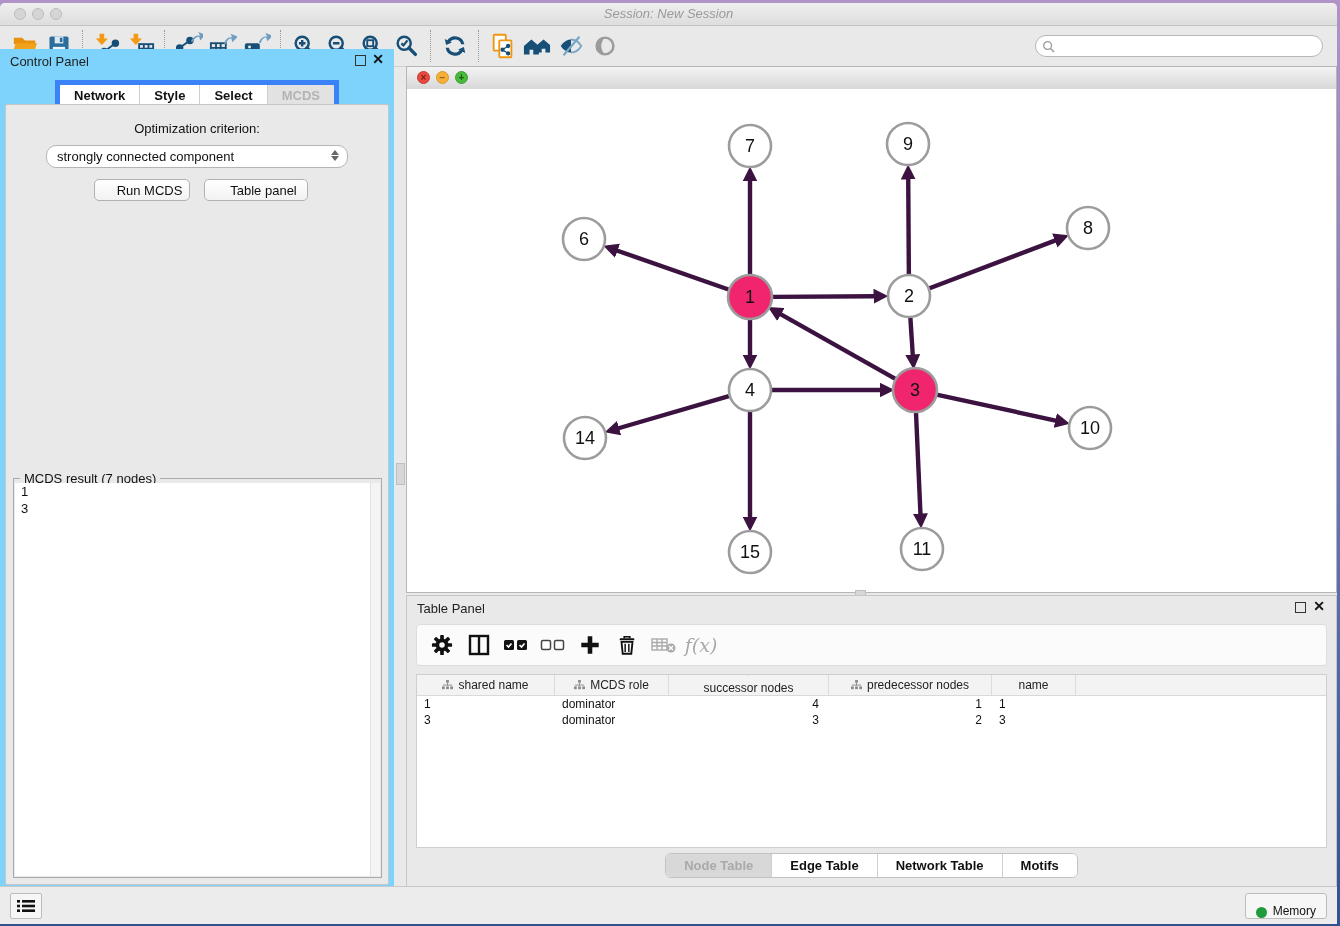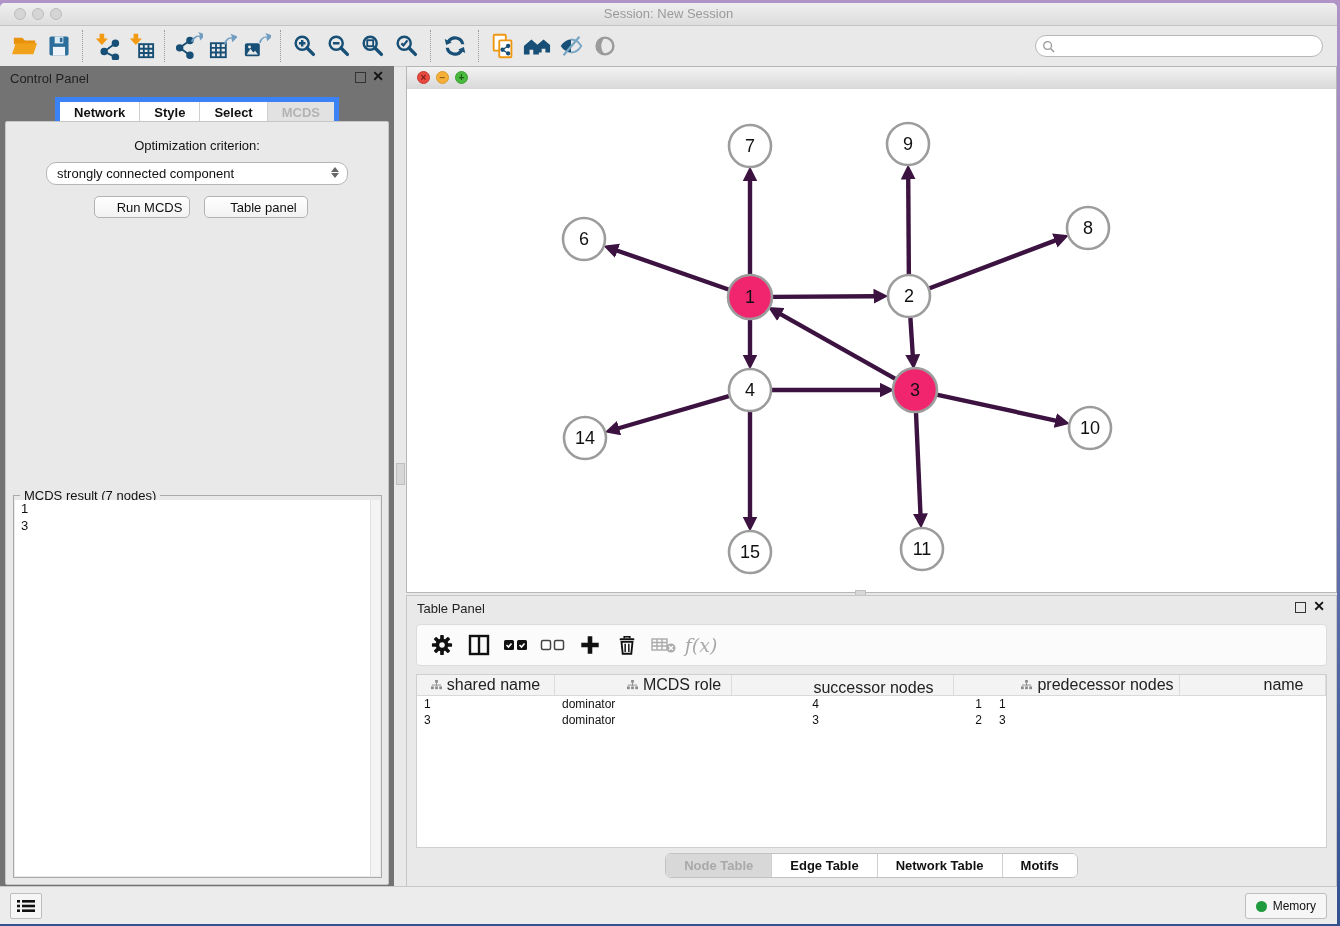--- a/index.html
+++ b/index.html
@@ -6,33 +6,33 @@
     font-family:"Liberation Sans",sans-serif;
     background:linear-gradient(180deg,#b093c7 0%,#8f84bd 30%,#45629f 80%,#33518f 100%);}
   .window{position:absolute;left:0;top:3px;width:1337px;height:921px;background:#e9e9e9;
     border-radius:5px 5px 0 0;overflow:hidden;}
   
   .titlebar{position:absolute;left:0;top:0;right:0;height:22px;
     background:linear-gradient(#efefef,#dddddd);border-bottom:1px solid #c3c3c3;}
   .tl-dot{position:absolute;top:5px;width:12px;height:12px;border-radius:50%;
     background:#d5d5d5;border:1px solid #bcbcbc;box-sizing:border-box;}
   .win-title{position:absolute;top:3px;left:0;right:0;text-align:center;
-    font-size:13px;color:#9a9a9a;}
+    font-size:13px;color:#9a9a9a;font-style:italic;}
   
   .toolbar{position:absolute;left:0;top:23px;right:0;height:40px;background:#e9e9e9;
     border-bottom:1px solid #cfcfcf;display:flex;align-items:center;}
   .tb-icon{width:34px;height:32px;display:flex;align-items:center;justify-content:center;flex:0 0 auto;}
   .tb-sep{width:1px;height:32px;border-left:1px dotted #9b9b9b;margin:0 6px;flex:0 0 auto;}
   .tb-spacer{flex:1 1 auto;}
   .searchbox{position:relative;width:288px;height:22px;margin-right:14px;flex:0 0 auto;}
   .searchbox input{width:100%;height:100%;box-sizing:border-box;border:1px solid #b7b7b7;
     border-radius:12px;padding:0 8px 0 24px;font-size:12px;background:#fff;outline:none;}
   .search-glyph{position:absolute;left:7px;top:4px;}
   
-  .cpanel{position:absolute;left:0;top:63px;width:394px;bottom:37px;background:#737373;}
+  .cpanel{position:absolute;left:0;top:46px;width:394px;bottom:37px;background:#7dd3fc;}
   .panel-head{position:absolute;left:0;top:0;right:0;height:24px;}
   .panel-title{position:absolute;left:10px;top:5px;font-size:13px;color:#222;}
   .float-btn{position:absolute;top:6px;width:9px;height:9px;border:1.5px solid #333;display:inline-block;}
   .close-btn{position:absolute;top:2px;font-size:14px;font-weight:bold;color:#111;line-height:16px;}
   .tabstrip{position:absolute;top:31px;left:50%;transform:translateX(-50%);display:flex;
     border:5px solid #3b82f6;border-radius:0;overflow:hidden;background:#fff;height:22px;}
   .tab{padding:3px 14px;font-size:13px;font-weight:600;color:#111;background:#fff;
     border-right:1px solid #cfcfcf;white-space:nowrap;}
   .tab:last-child{border-right:none;}
   .tab.sel{background:#e2e2e2;color:#b3b3b3;}
@@ -71,37 +71,37 @@
   .net-canvas{position:absolute;left:0;top:22px;right:0;bottom:0;background:#fff;}
   
   .tpanel{position:absolute;left:406px;top:592px;width:931px;bottom:37px;background:#e9e9e9;
     border:1px solid #c6c6c6;box-sizing:border-box;}
   .tp-toolbar{position:absolute;left:9px;right:9px;top:28px;height:42px;background:#fbfbfb;
     border:1px solid #dcdcdc;border-radius:4px;display:flex;align-items:center;padding-left:12px;box-sizing:border-box;}
   .tp-icon{width:26px;height:26px;display:flex;align-items:center;justify-content:center;margin-right:11px;}
   .fx{font-family:"DejaVu Serif",serif;font-style:italic;font-size:19px;color:#a8a8a8;}
   .ttable{position:absolute;left:9px;right:9px;top:78px;bottom:38px;background:#fff;
     border:1px solid #cfcfcf;overflow:hidden;}
-  .thead{display:flex;height:20px;border-bottom:1px solid #d9d9d9;background:#f3f3f3;font-size:16px;color:#222;justify-content:space-between;}
+  .thead{display:flex;height:20px;border-bottom:1px solid #d9d9d9;background:#f3f3f3;font-size:12px;color:#222;}
   .th{display:flex;align-items:center;justify-content:center;gap:5px;border-right:1px solid #dcdcdc;
     box-sizing:border-box;height:20px;}
   .trow{display:flex;height:16px;font-size:12px;color:#111;}
   .td{box-sizing:border-box;padding:1px 10px 0 7px;overflow:hidden;white-space:nowrap;}
   .bottom-tabs{position:absolute;left:0;right:0;bottom:8px;display:flex;justify-content:center;}
   .btabs{display:flex;border:1px solid #c2c2c2;border-radius:6px;overflow:hidden;background:#fff;}
   .btab{padding:4px 18px;font-size:13px;font-weight:600;color:#111;border-right:1px solid #cfcfcf;background:#fff;}
   .btab:last-child{border-right:none;}
   .btab.sel{background:#d8d8d8;color:#a9a9a9;}
   
   .statusbar{position:absolute;left:0;right:0;bottom:0;height:37px;background:#ececec;
     border-top:1px solid #c8c8c8;}
   .sb-left-btn{position:absolute;left:10px;top:6px;width:30px;height:24px;background:#f6f6f6;
     border:1px solid #bdbdbd;border-radius:2px;display:flex;align-items:center;justify-content:center;}
   .memory-btn{position:absolute;right:10px;top:6px;height:24px;padding:0 10px;background:#f6f6f6;
-    border:1px solid #bdbdbd;border-radius:3px;display:flex;align-items:center;gap:6px;font-size:12px;color:#111;}
+    border:1px solid #bdbdbd;border-radius:3px;display:flex;align-items:flex-end;gap:6px;font-size:12px;color:#111;}
   .mem-dot{width:11px;height:11px;border-radius:50%;background:#1f9a3c;}
 </style>
 </head>
 <body>
 
 <div class="window">
 
   <div class="titlebar">
     <span class="tl-dot" style="left:14px"></span>
     <span class="tl-dot" style="left:32px"></span>

